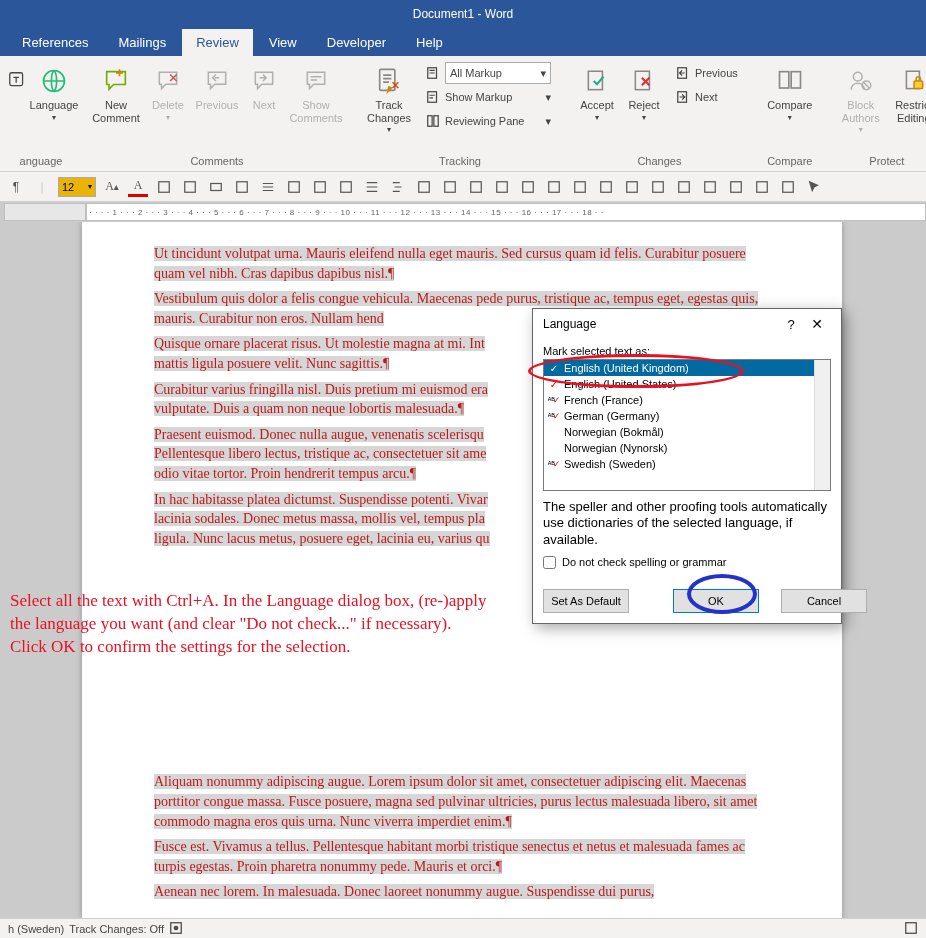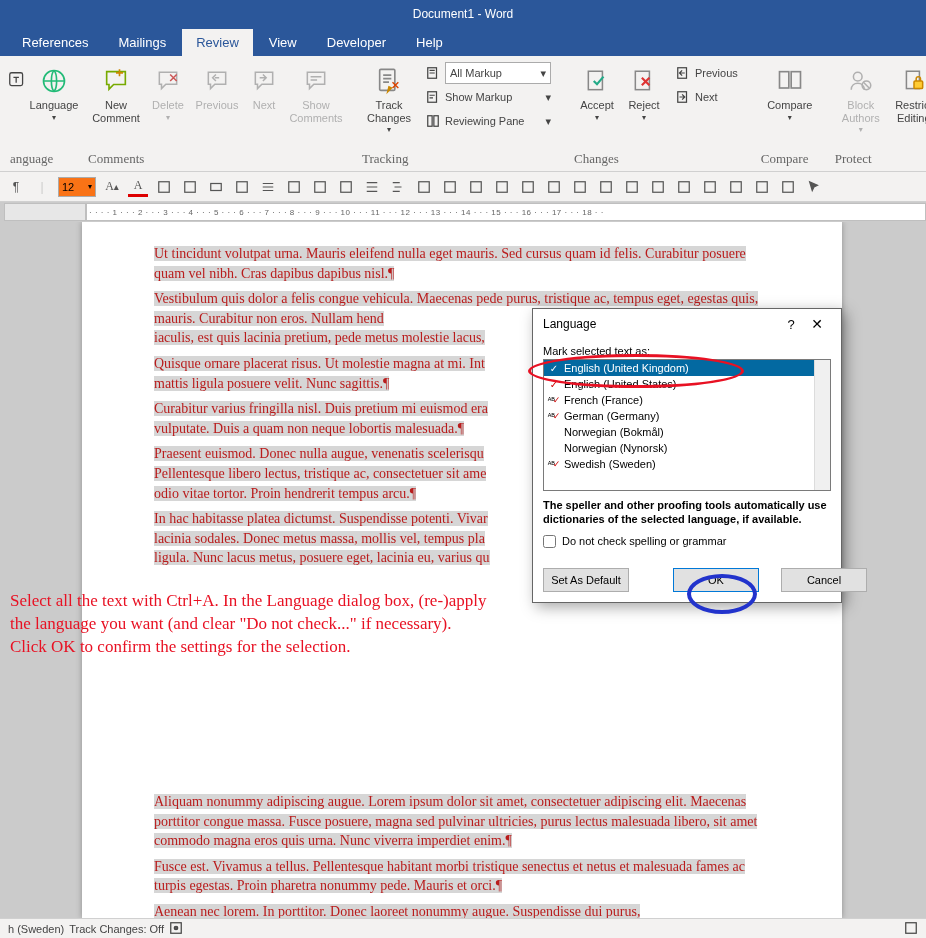--- a/index.html
+++ b/index.html
@@ -11,37 +11,37 @@
 
   
   .ribbon-tabs { height: 28px; background: #2b579a; display: flex; align-items: flex-end; padding-left: 8px; gap: 2px; }
   .ribbon-tab { padding: 6px 14px; color: #fff; cursor: pointer; font-size: 13px; }
   .ribbon-tab.active { background: #f3f2f1; color: #2b579a; }
 
   
   .ribbon { height: 116px; background: #f3f2f1; border-bottom: 1px solid #d0d0d0; display: flex; padding: 4px 6px 0 6px; }
   .group { display: flex; flex-direction: column; align-items: center; padding: 0 4px; }
   .group-btns { display: flex; align-items: flex-start; gap: 2px; flex: 1; }
-  .group-label { font-size: 13px; color: #666; padding: 2px 0 4px 0; width: 100%; font-family: Liberation Serif, serif; }
+  .group-label { font-size: 11px; color: #666; padding: 2px 0 4px 0; text-align: center; width: 100%; }
   .group-sep { width: 1px; background: #dcdcdc; margin: 4px 4px 20px 4px; }
 
   .big-btn { display: flex; flex-direction: column; align-items: center; justify-content: flex-start; width: 56px; height: 80px; padding-top: 4px; border: 1px solid transparent; color: #444; cursor: pointer; }
   .big-btn.disabled { color: #b0b0b0; cursor: default; }
   .big-btn .ic { width: 32px; height: 32px; display: flex; align-items: center; justify-content: center; }
   .big-btn .lbl { font-size: 11px; text-align: center; line-height: 1.15; margin-top: 2px; }
   .drop { font-size: 8px; margin-top: 1px; }
 
   .stack { display: flex; flex-direction: column; gap: 2px; padding-top: 2px; }
   .small-btn { display: flex; align-items: center; gap: 4px; padding: 2px 6px; font-size: 11px; color: #444; height: 22px; border: 1px solid transparent; cursor: pointer; }
   .small-ic { width: 16px; height: 16px; display: inline-flex; align-items: center; justify-content: center; }
   .combo { height: 22px; border: 1px solid #ababab; background: #fff; padding: 0 4px; display: flex; align-items: center; justify-content: space-between; min-width: 106px; font-size: 11px; }
 
   
   .qat2 { height: 30px; background: #f3f2f1; border-bottom: 1px solid #d0d0d0; display: flex; align-items: center; padding: 0 6px; gap: 6px; }
-  .qat2 .fontsize { width: 38px; height: 20px; border: 1px solid #ababab; background: #f97316; display: flex; align-items: center; justify-content: space-between; padding: 0 3px; font-size: 11px; }
+  .qat2 .fontsize { width: 38px; height: 20px; border: 1px solid #ababab; background: #eab308; display: flex; align-items: center; justify-content: space-between; padding: 0 3px; font-size: 11px; }
   .qat2 .ic16 { width: 20px; height: 20px; display: inline-flex; align-items: center; justify-content: center; color: #555; cursor: pointer; }
 
   
   .ruler-wrap { height: 20px; background: #cbcbcb; display: flex; align-items: center; }
   .ruler-gutter { width: 82px; height: 18px; background: #e7e7e7; border: 1px solid #bfbfbf; margin-left: 4px; }
   .ruler { flex: 1; height: 18px; background: #fff; border: 1px solid #bfbfbf; font-size: 8px; color: #666; display: flex; align-items: center; padding-left: 2px; overflow: hidden; letter-spacing: 0.5px; }
 
   
   .doc-area { position: absolute; top: 222px; left: 0; right: 0; height: 696px; background: #cbcbcb; overflow: hidden; }
   .page { position: absolute; top: 0; left: 82px; width: 760px; height: 696px; background: #fff; box-shadow: 0 0 6px rgba(0,0,0,.3); padding: 22px 70px 0 72px; font-family: Georgia, "Times New Roman", serif; font-size: 14px; line-height: 1.4; color: #b91c1c; }
@@ -63,21 +63,21 @@
   .listbox { border: 1px solid #7a7a7a; height: 132px; overflow: hidden; background: #fff; position: relative; }
   .list-inner { position: absolute; top: 0; left: 0; right: 16px; bottom: 0; }
   .list-sb { position: absolute; top: 0; right: 0; bottom: 0; width: 16px; background: #f0f0f0; border-left: 1px solid #dcdcdc; }
   .list-item { height: 16px; padding: 0 4px; display: flex; align-items: center; gap: 4px; font-size: 11px; }
   .list-item.selected { background: #0369a1; color: #fff; }
   .chk { width: 12px; height: 12px; font-size: 10px; display: inline-flex; align-items: center; justify-content: center; color: #c00; }
   .chk::before { content: "✓"; }
   .chk.spell::before { content: "ᴬᴮ"; font-size: 8px; color: #000; }
   .chk.spell::after { content: "✓"; color: #c00; font-size: 9px; margin-left: -2px; }
   .list-item.selected .chk::before, .list-item.selected .chk::after { color: #fff; }
-  .note { font-size: 11px; color: #000; margin: 8px 0; line-height: 1.25; font-weight: bold; }
+  .note { font-size: 13px; color: #000; margin: 8px 0; line-height: 1.25; }
   .cb-row { display: flex; align-items: center; gap: 6px; font-size: 11px; margin: 4px 0; }
   .cb-row input { width: 13px; height: 13px; }
   .dlg-btns { display: flex; gap: 22px; padding: 10px; justify-content: flex-start; }
   .dlg-btn { min-width: 86px; height: 24px; border: 1px solid #adadad; background: #e1e1e1; font-size: 11px; cursor: pointer; }
   .dlg-btn.primary { border-color: #0078d7; }
   .spacer { flex: 1; }
 
   
   .ell { position: absolute; border-radius: 50%; pointer-events: none; }
   .ell.red { border: 3px solid #e81123; }
@@ -480,29 +480,29 @@
 </div>
 
 <div class="ruler-wrap">
   <div class="ruler-gutter"></div>
   <div class="ruler">· · · · 1 · · · 2 · · · 3 · · · 4 · · · 5 · · · 6 · · · 7 · · · 8 · · · 9 · · · 10 · · · 11 · · · 12 · · · 13 · · · 14 · · · 15 · · · 16 · · · 17 · · · 18 · ·</div>
 </div>
 
 <div class="doc-area">
   <div class="page">
     <p><span class="sel">Ut tincidunt volutpat urna. Mauris eleifend nulla eget mauris. Sed cursus quam id felis. Curabitur posuere quam vel nibh. Cras dapibus dapibus nisl.¶</span></p>
-    <p><span class="sel">Vestibulum quis dolor a felis congue vehicula. Maecenas pede purus, tristique ac, tempus eget, egestas quis, mauris. Curabitur non eros. Nullam hend</span><br><span class="sel">iaculis, est quis lacinia pretium, pede metus molestie lacus,</span></p>
+    <p><span class="sel">Vestibulum quis dolor a felis congue vehicula. Maecenas pede purus, tristique ac, tempus eget, egestas quis, mauris. Curabitur non eros. Nullam hend</span><br></p>
     <p><span class="sel">Quisque ornare placerat risus. Ut molestie magna at mi. Int</span><br><span class="sel">mattis ligula posuere velit. Nunc sagittis.¶</span></p>
     <p><span class="sel">Curabitur varius fringilla nisl. Duis pretium mi euismod era</span><br><span class="sel">vulputate. Duis a quam non neque lobortis malesuada.¶</span></p>
     <p><span class="sel">Praesent euismod. Donec nulla augue, venenatis scelerisqu</span><br><span class="sel">Pellentesque libero lectus, tristique ac, consectetuer sit ame</span><br><span class="sel">odio vitae tortor. Proin hendrerit tempus arcu.¶</span></p>
     <p><span class="sel">In hac habitasse platea dictumst. Suspendisse potenti. Vivar</span><br><span class="sel">lacinia sodales. Donec metus massa, mollis vel, tempus pla</span><br><span class="sel">ligula. Nunc lacus metus, posuere eget, lacinia eu, varius qu</span></p>
     <div class="gap"></div>
     <p><span class="sel">Aliquam nonummy adipiscing augue. Lorem ipsum dolor sit amet, consectetuer adipiscing elit. Maecenas porttitor congue massa. Fusce posuere, magna sed pulvinar ultricies, purus lectus malesuada libero, sit amet commodo magna eros quis urna. Nunc viverra imperdiet enim.¶</span></p>
     <p><span class="sel">Fusce est. Vivamus a tellus. Pellentesque habitant morbi tristique senectus et netus et malesuada fames ac turpis egestas. Proin pharetra nonummy pede. Mauris et orci.¶</span></p>
-    <p><span class="sel">Aenean nec lorem. In porttitor. Donec laoreet nonummy augue. Suspendisse dui purus,</span></p>
+    <p><span class="sel">Aenean nec lorem. In malesuada. Donec laoreet nonummy augue. Suspendisse dui purus,</span></p>
   </div>
 </div>
 
 <div class="annot">Select all the text with Ctrl+A. In the Language dialog box, (re-)apply the language you want (and clear "Do not check..." if necessary). Click OK to confirm the settings for the selection.</div>
 
 <div class="dlg">
   <div class="dlg-title">
     <span class="t">Language</span>
     <span class="hlp">?</span>
     <span class="cls">✕</span>

